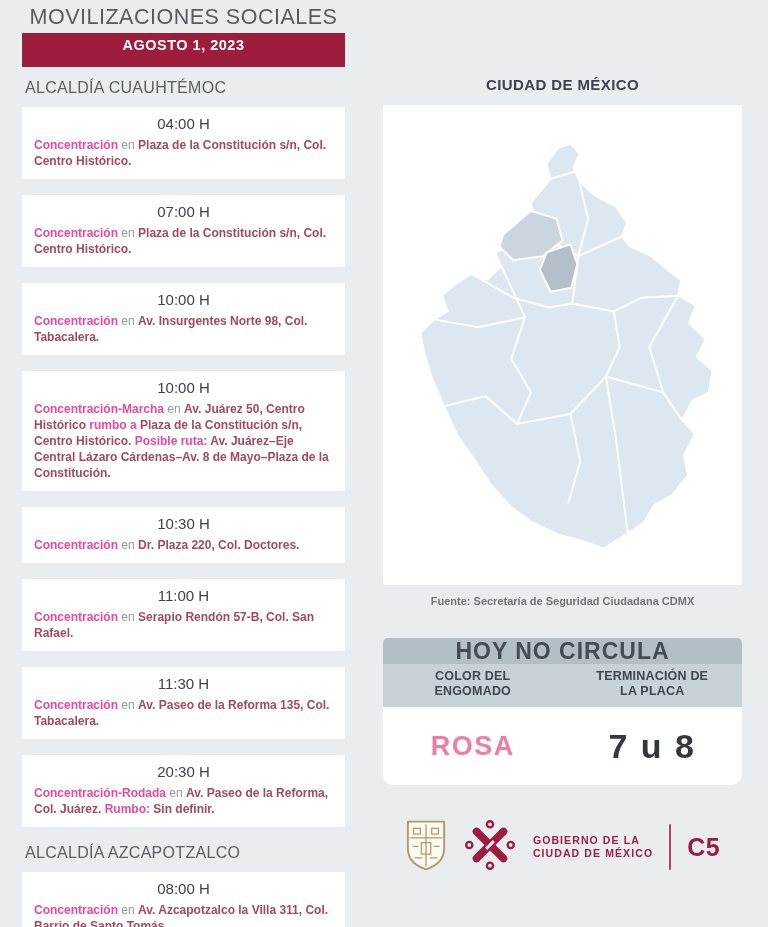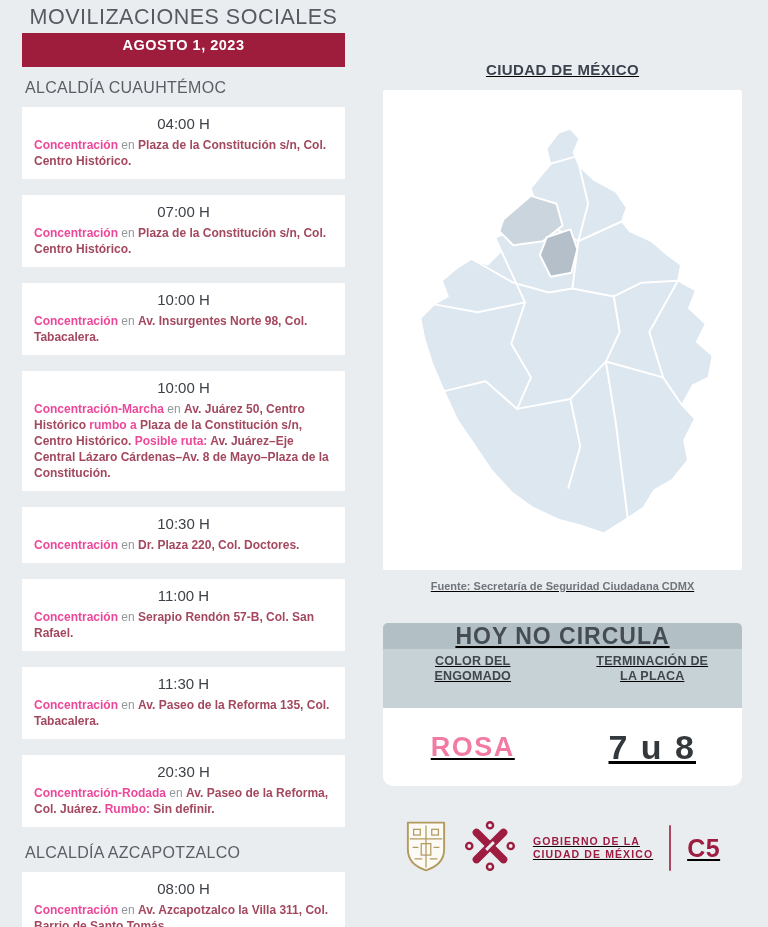--- a/index.html
+++ b/index.html
@@ -14,29 +14,29 @@
   .page-title{margin:0;font-size:21.5px;line-height:23px;font-weight:400;color:#565a61;text-align:center;letter-spacing:.5px;}
   .date-banner{margin-top:4px;background:#9e1c3c;color:#ffffff;font-weight:700;font-size:14.5px;line-height:17px;text-align:center;padding:4px 0 13px;letter-spacing:.5px;}
   .alc-heading{margin:11px 0 9px 3px;font-size:16px;font-weight:400;color:#5a5f66;letter-spacing:.3px;line-height:20px;}
   .event-card{background:#ffffff;padding:9px 12px 10px;margin-bottom:16px;border-radius:1px;}
   .event-time{font-size:15px;font-weight:400;color:#3d4248;line-height:15px;text-align:center;}
   .event-desc{margin:6px 0 0;font-size:12px;line-height:16px;}
   .seg-g{color:#ec4899;font-weight:700;}
   .seg-en{color:#92969b;font-weight:400;}
   .seg-m{color:#a3485f;font-weight:700;}
   
-  .right-col{position:absolute;left:383px;top:60px;width:359px;text-decoration:underline;}
+  .right-col{position:absolute;left:383px;top:75px;width:359px;}
   .map-title{margin:0 0 11px;font-size:15px;font-weight:700;color:#3b434e;text-align:center;letter-spacing:.4px;line-height:19px;}
   .map-panel{background:#ffffff;height:480px;border-radius:2px;}
   .map-panel svg{display:block;width:100%;height:100%;}
   .map-source{margin-top:9px;text-align:center;font-size:11px;font-weight:700;color:#70757c;line-height:14px;}
   .hnc-panel{margin-top:30px;border-radius:5px 5px 10px 10px;overflow:hidden;}
   .hnc-title{background:#b2bfc5;color:#454c54;font-weight:700;font-size:23px;line-height:26px;text-align:center;padding:0 0;letter-spacing:1px;}
   .hnc-cols{background:#c7d2d6;display:flex;}
-  .hnc-col{flex:1;text-align:center;font-size:12.5px;font-weight:700;color:#3f464d;padding:5px 26px 24px;line-height:15px;letter-spacing:.2px;}
+  .hnc-col{flex:1;text-align:center;font-size:12.5px;font-weight:700;color:#3f464d;padding:5px 26px 8px;line-height:15px;letter-spacing:.2px;}
   .hnc-values{background:#ffffff;display:flex;align-items:center;height:78px;}
   .hnc-val{flex:1;text-align:center;}
   .hnc-rosa{font-size:27px;font-weight:700;color:#f27ba3;letter-spacing:1.5px;}
   .hnc-plate{font-size:34px;font-weight:700;color:#33383d;letter-spacing:2px;}
   .footer{margin-top:33px;display:flex;align-items:center;justify-content:center;gap:16px;}
   .gov-text{color:#9d1c40;font-weight:700;font-size:10.5px;letter-spacing:1.1px;line-height:13px;white-space:nowrap;}
   .footer-divider{width:2px;height:46px;background:#9d1c40;opacity:.8;border-radius:1px;}
   .c5{color:#9d1c40;font-weight:700;font-size:25px;letter-spacing:.5px;}
 </style>
 </head>

